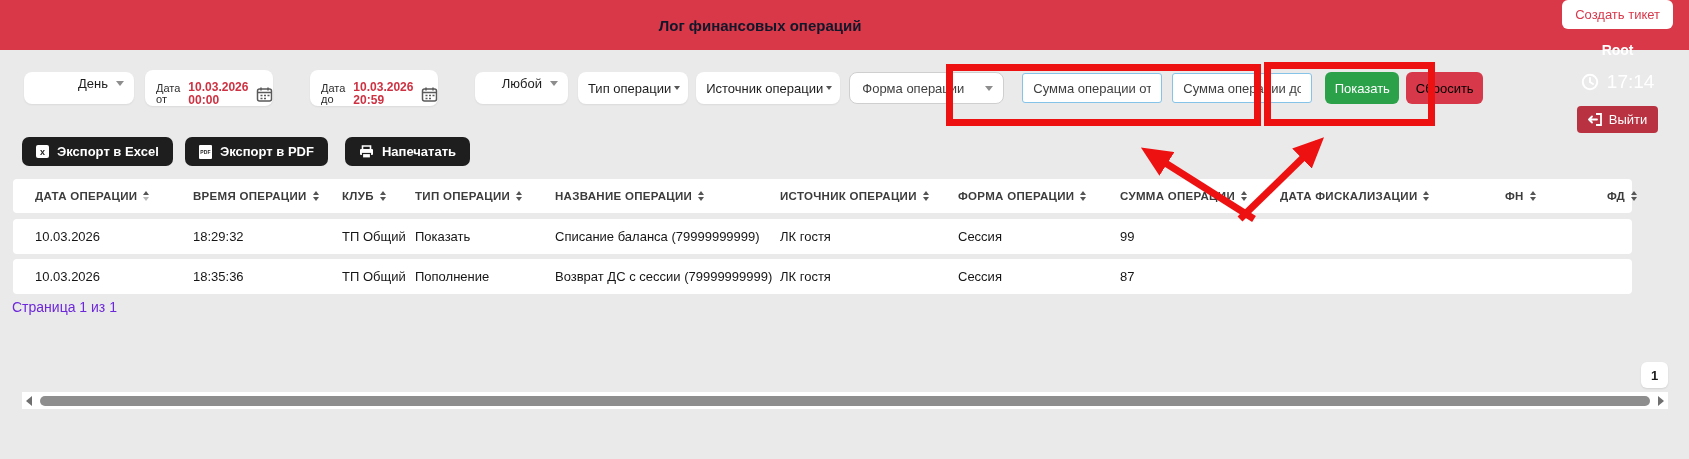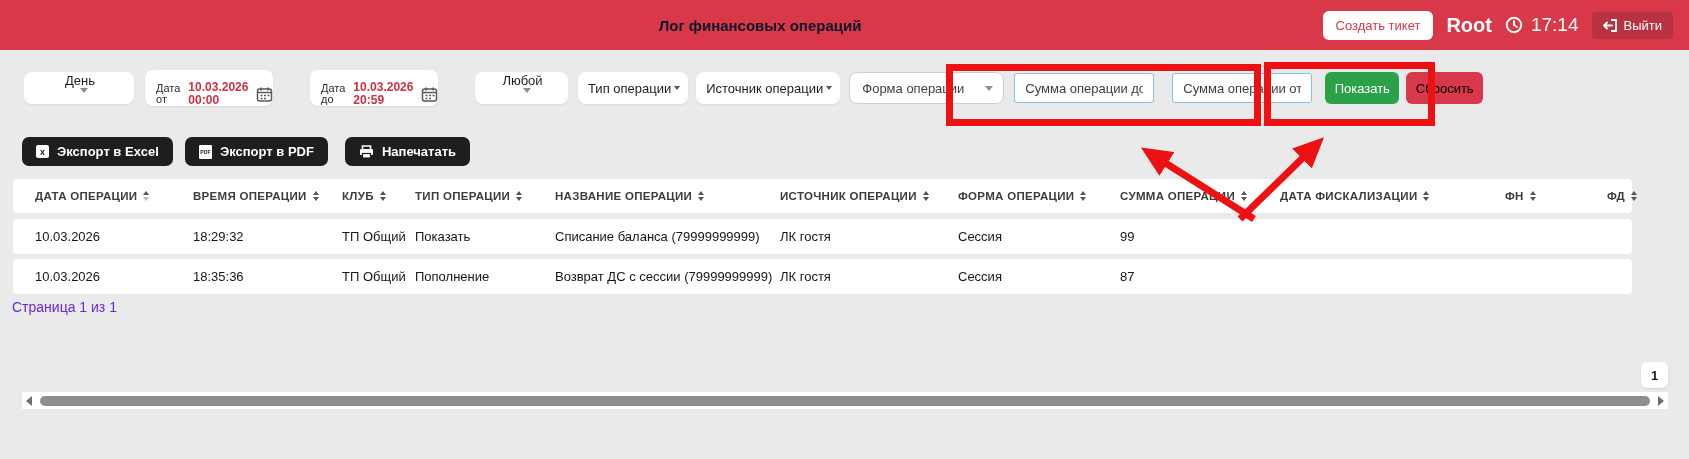--- a/index.html
+++ b/index.html
@@ -3,34 +3,34 @@
 <meta charset="utf-8">
 <style>
   * { margin:0; padding:0; box-sizing:border-box; }
   html,body { width:1689px; height:459px; overflow:hidden;
     font-family:"Liberation Sans", sans-serif; background:#eaeaea; position:relative; }
 
   
   .topbar { position:relative; height:50px; background:#d93848; display:flex; align-items:center; }
   .topbar-title { position:absolute; left:45%; transform:translateX(-50%); color:#0f172a;
     font-size:15px; font-weight:bold; white-space:nowrap; }
-  .topbar-right { position:absolute; right:16px; top:0; height:100%; display:flex; align-items:center; gap:13px; }
+  .topbar-right { position:absolute; right:16px; top:0; height:100%; display:flex; align-items:center; gap:13px;flex-direction:column; }
   .btn-ticket { background:#fff; color:#d7384a; border:none; border-radius:6px; padding:7px 13px;
     font-size:13px; font-family:inherit; cursor:pointer; }
-  .topbar-user { color:#fff; font-size:20px; font-weight:bold; }
+  .topbar-user { color:#fff; font-size:14px; font-weight:bold; }
   .topbar-clock { display:flex; align-items:center; gap:8px; color:#fff; }
   .topbar-time { font-size:19px; color:#fff; }
   .btn-logout { background:#b93241; color:#fff; border:none; border-radius:4px; padding:6px 11px;
     font-size:13px; font-family:inherit; display:flex; align-items:center; gap:7px; cursor:pointer; }
 
   
   .filters { display:flex; align-items:center; margin-top:20px; height:36px; }
   .fbox { background:#fff; border-radius:8px; height:32px; display:flex; align-items:center;
     box-shadow:0 1px 2px rgba(0,0,0,.07); font-size:13px; color:#1d1d1d; }
-  .select { justify-content:center; padding:0 10px 10px 12px; cursor:pointer;flex-direction:column; }
+  .select { justify-content:flex-end; padding:0 10px 10px 12px; cursor:pointer; }
   .caret { width:0; height:0; border-left:4px solid transparent; border-right:4px solid transparent;
     border-top:5px solid #8d8d8d; margin-left:8px; flex:0 0 auto; }
   .f-period { margin-left:24px; width:110px; }
   .datebox { height:36px; border-radius:8px; padding:12px 9px 0 11px; gap:8px; cursor:pointer; }
   .f-datefrom { margin-left:11px; width:128px; }
   .f-dateto { margin-left:37px; width:128px; }
   .date-label { width:32px; font-size:11px; line-height:11px; color:#2c2c2c; }
   .date-value { font-size:12px; line-height:13px; font-weight:bold; color:#ce3242; white-space:pre-line; flex:1; }
   .cal-icon { flex:0 0 auto; display:flex; }
   .f-any { margin-left:37px; width:93px; }
@@ -175,22 +175,22 @@
   <div class="fbox f-source">
     <span>Источник операции</span>
     <span class="mini-caret"></span>
   </div>
 
   <div class="fbox f-form">
     <span>Форма операции</span>
     <span class="caret"></span>
   </div>
 
+  <input class="amount-input f-sum-from" type="text" placeholder="Сумма операции от" style="">
   <input class="amount-input f-sum-to" type="text" placeholder="Сумма операции до" style="">
-  <input class="amount-input f-sum-from" type="text" placeholder="Сумма операции от" style="">
 
   <button class="btn-show">Показать</button>
   <button class="btn-reset">Сбросить</button>
 </div>
 
 <div class="toolbar">
   <button class="btn-export">
     <span class="xls-ic">x</span>
     <span>Экспорт в Excel</span>
   </button>

